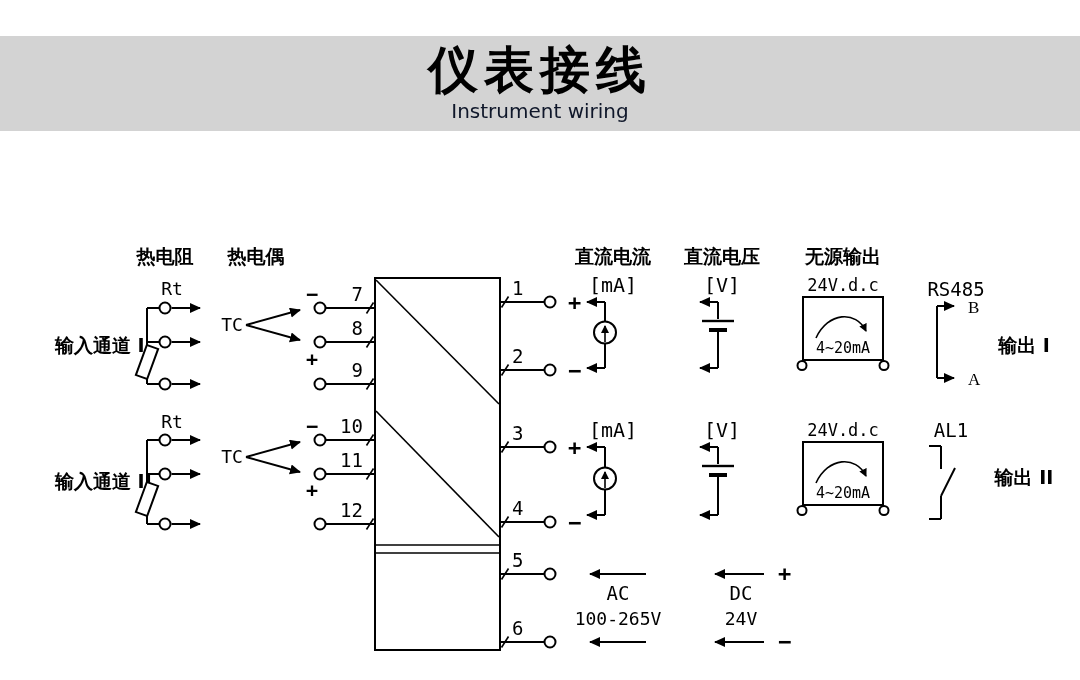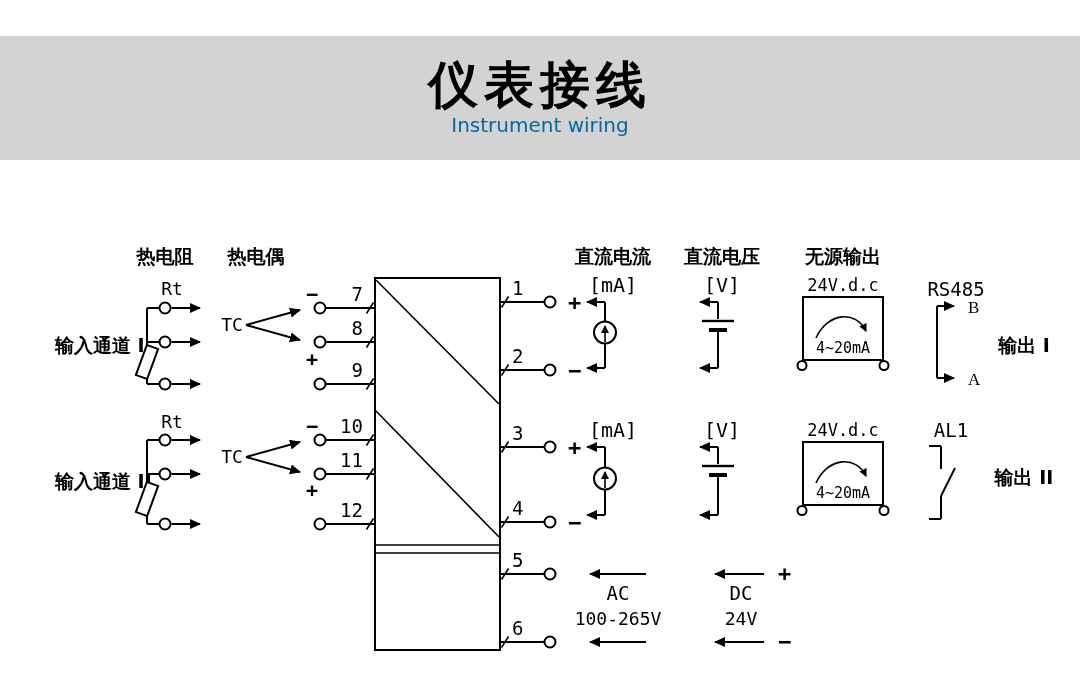--- a/index.html
+++ b/index.html
@@ -1,22 +1,22 @@
 <!DOCTYPE html>
 <html><head>
 <meta charset="utf-8">
 <style>
   html,body { margin:0; padding:0; background:#ffffff; }
   .stage { position:relative; width:1080px; height:680px; background:#ffffff; overflow:hidden;
            font-family:"DejaVu Sans", sans-serif; }
-  .topbar { position:absolute; left:0; top:36px; width:1080px; height:124px;
+  .topbar { position:absolute; left:0; top:36px; width:1080px; height:95px;
             background:#d3d3d3; display:flex; flex-direction:column; align-items:center; justify-content:center; }
   .title { font-family:"DejaVu Sans", sans-serif; font-weight:900; font-size:50px; color:#000;
            letter-spacing:6px; line-height:1.05; }
-  .subtitle { font-family:"DejaVu Sans", sans-serif; font-weight:400; font-size:20px; color:#0369a1; margin-top:2px; }
+  .subtitle { font-family:"DejaVu Sans", sans-serif; font-weight:400; font-size:20px; color:#0f172a; margin-top:2px; }
   svg.diagram { position:absolute; left:0; top:0; }
 
   
   .w   { stroke:#000; stroke-width:2; fill:none; }
   .w16 { stroke:#000; stroke-width:1.6; fill:none; }
   .plate-thin  { stroke:#000; stroke-width:2.4; fill:none; }
   .plate-thick { stroke:#000; stroke-width:4; fill:none; }
   circle.t  { fill:#fff; stroke:#000; stroke-width:2; }
   rect.box  { fill:#fff; stroke:#000; stroke-width:2; }
   rect.res  { fill:#fff; stroke:#000; stroke-width:2; }

